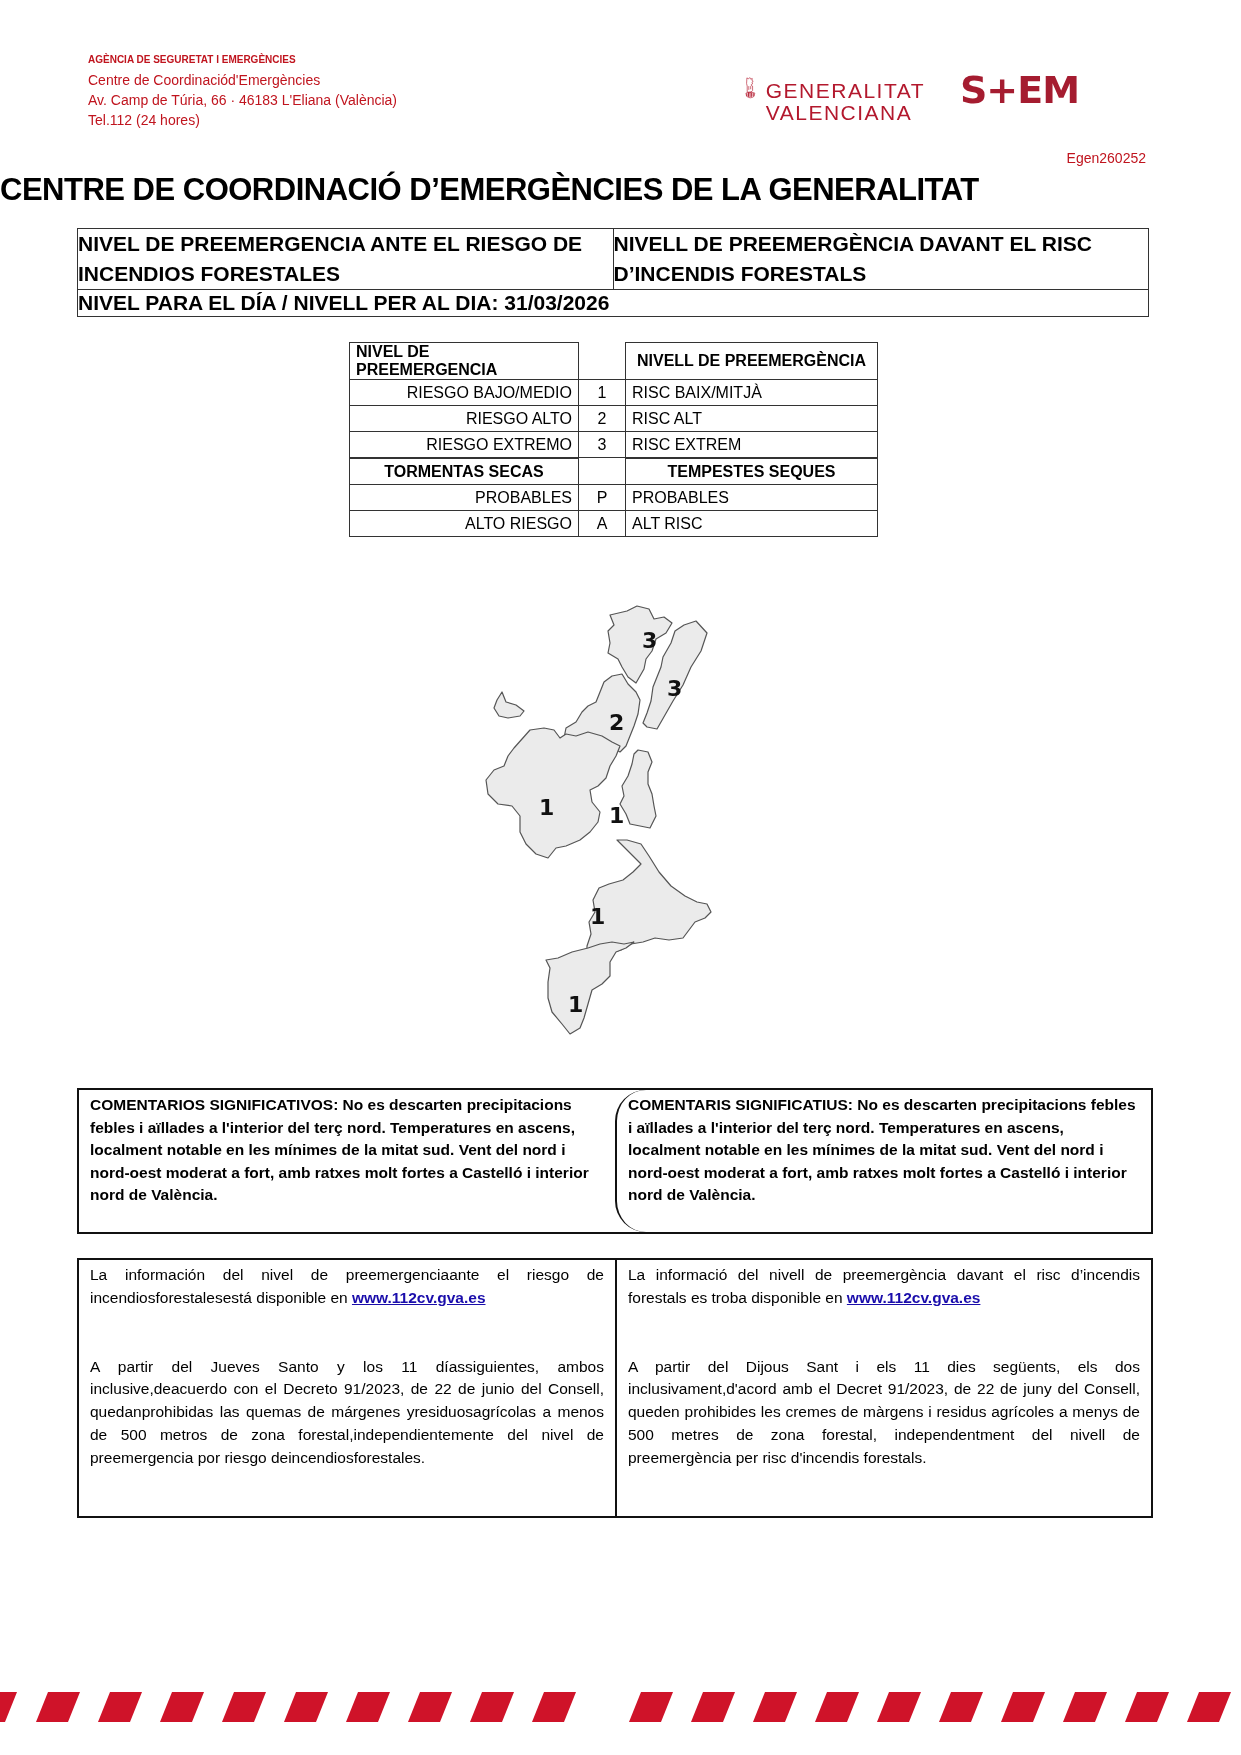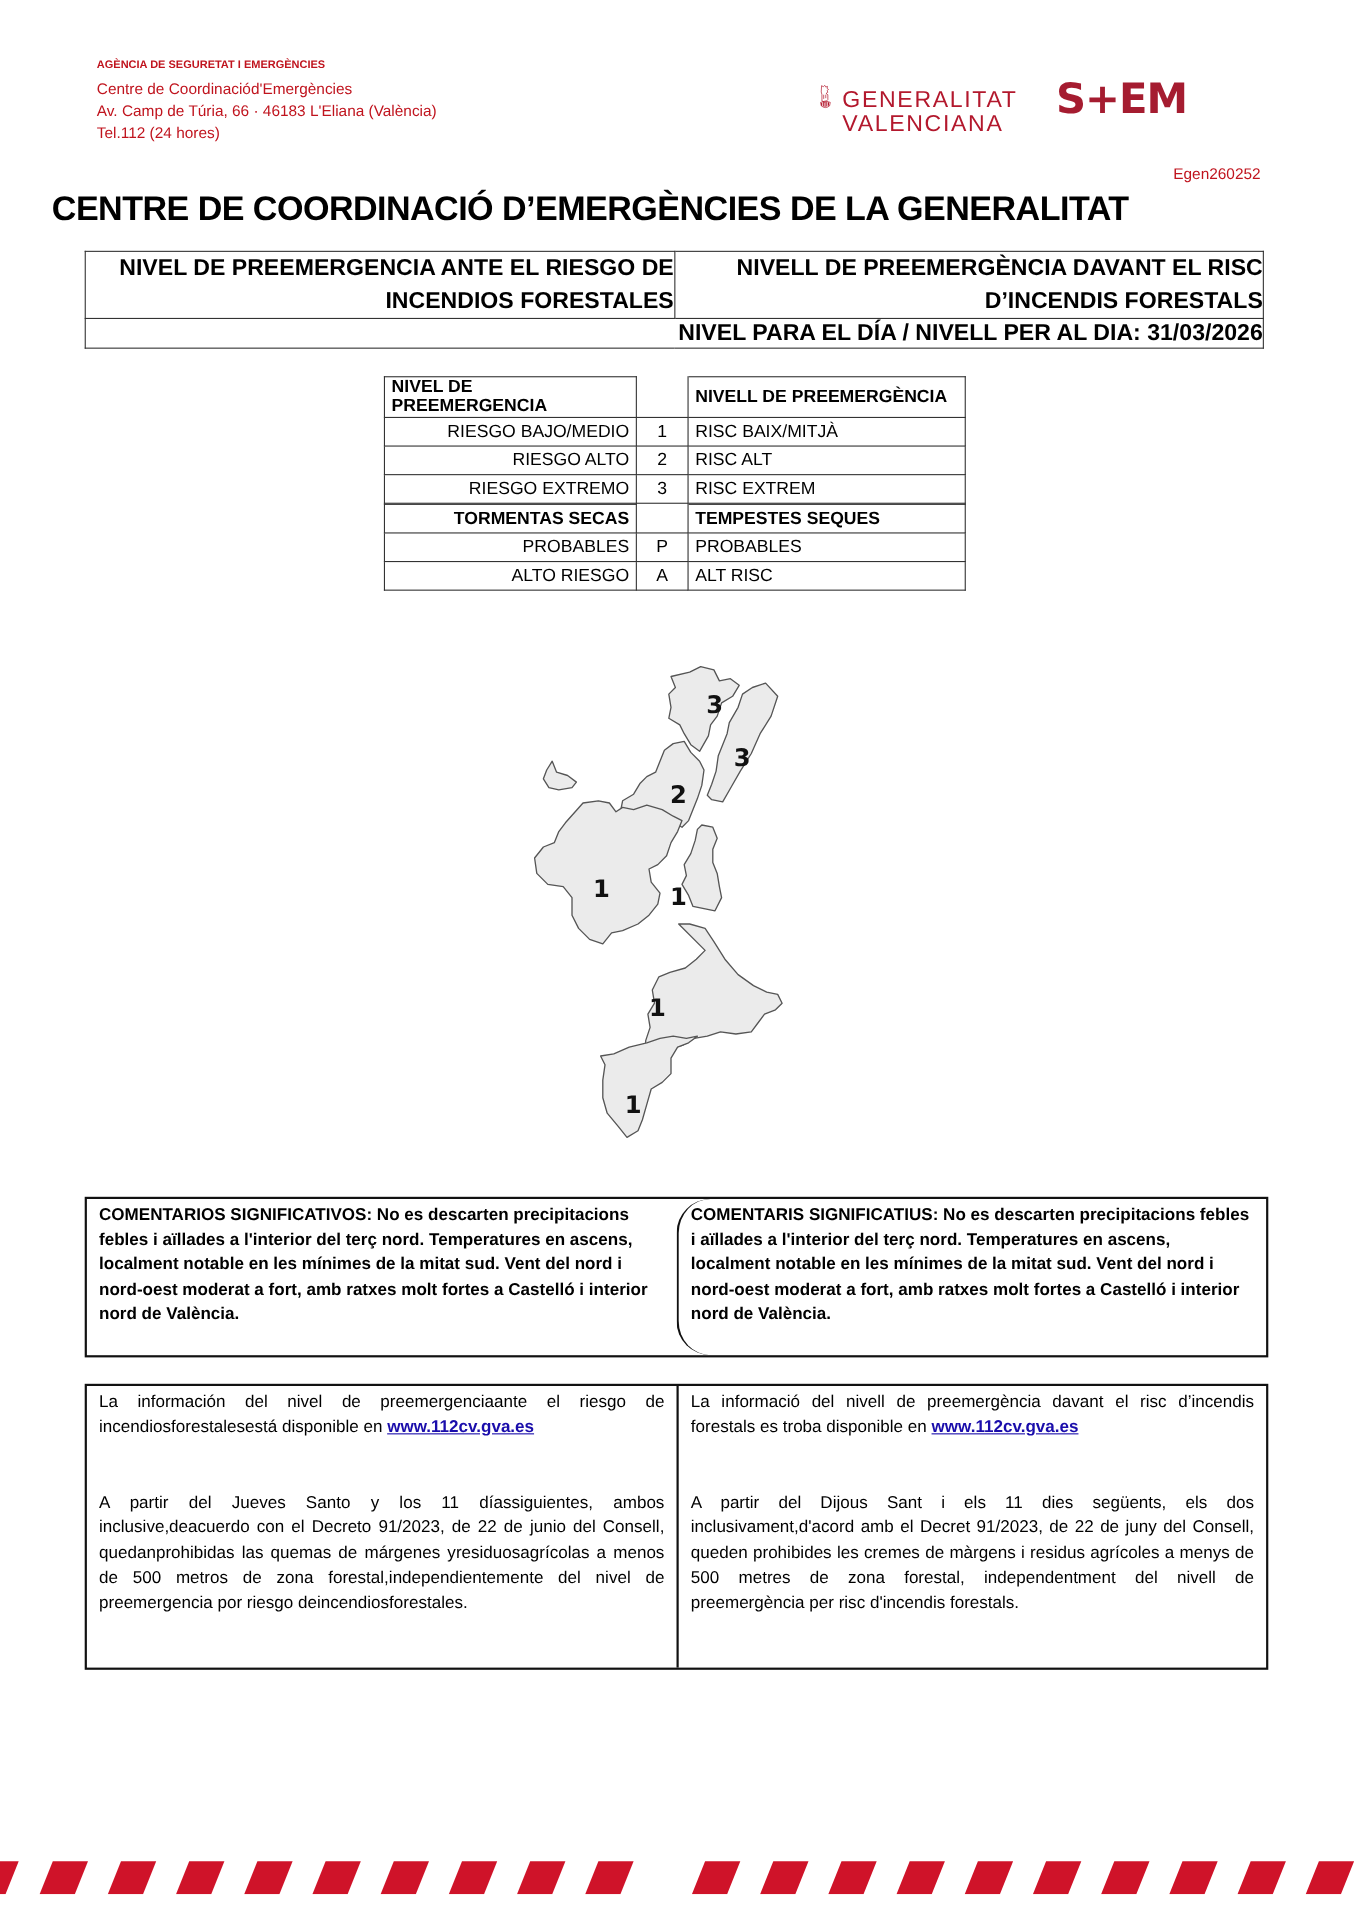--- a/index.html
+++ b/index.html
@@ -9,35 +9,35 @@
   
   .agency { left:88px; top:50px; font-size:14px; line-height:20px; color:#c0141e; }
   .agency .name { font-weight:bold; font-size:10px; }
 
   
   .gv-logo { left:745px; top:52px; width:180px; height:72px; display:flex; align-items:flex-end; gap:10px; }
   .gv-text { color:#b3182d; font-size:21px; line-height:22px; letter-spacing:1.5px; }
   .sem-logo { left:960px; top:68px; color:#a51c30; font-weight:bold; font-size:38px; line-height:44px; letter-spacing:-1px; font-family:"DejaVu Sans", sans-serif; }
 
   .ref-code { right:95px; top:150px; font-size:14px; color:#c0141e; }
-  .main-title { left:0; width:1073px; top:172px; text-align:center; font-weight:bold; font-size:31px; letter-spacing:-0.5px; }
+  .main-title { left:0; width:1073px; top:172px; text-align:left; font-weight:bold; font-size:31px; letter-spacing:-0.5px; }
 
   
   .hdr-table { left:77px; top:228px; width:1072px; border:1px solid #333; border-collapse:collapse; }
-  .hdr-table td { border:1px solid #333; text-align:right; font-weight:bold; font-size:21px; padding:0; }
+  .hdr-table td { border:1px solid #333; text-align:left; font-weight:bold; font-size:21px; padding:0; }
   .hdr-table .two { height:60px; line-height:30px; }
   .hdr-table .date { height:26px; line-height:26px; font-size:21px; }
 
   
   .legend { left:349px; width:529px; border-collapse:collapse; font-size:16px; }
   .legend td { border:1px solid #333; height:25px; padding:0 6px; }
   .legend .c1 { width:216px; text-align:right; }
   .legend .c2 { width:34px; text-align:center; }
   .legend .c3 { text-align:left; }
-  .legend .h td.c1, .legend .h td.c3 { font-weight:bold; }
+  .legend .h td.c1, .legend .h td.c3 { font-weight:bold;text-align:center; }
   .legend .h td.c2 { border-top-color:transparent; border-bottom:1px solid #333; }
   .legend-1 { top:342px; }
   .legend-2 { top:458px; }
 
   
   .map { left:470px; top:595px; width:260px; height:460px; }
   .region-label { font-family:"DejaVu Sans", sans-serif; font-weight:bold; font-size:22px; fill:#111; }
 
   
   .box { border:2px solid #111; display:flex; }

